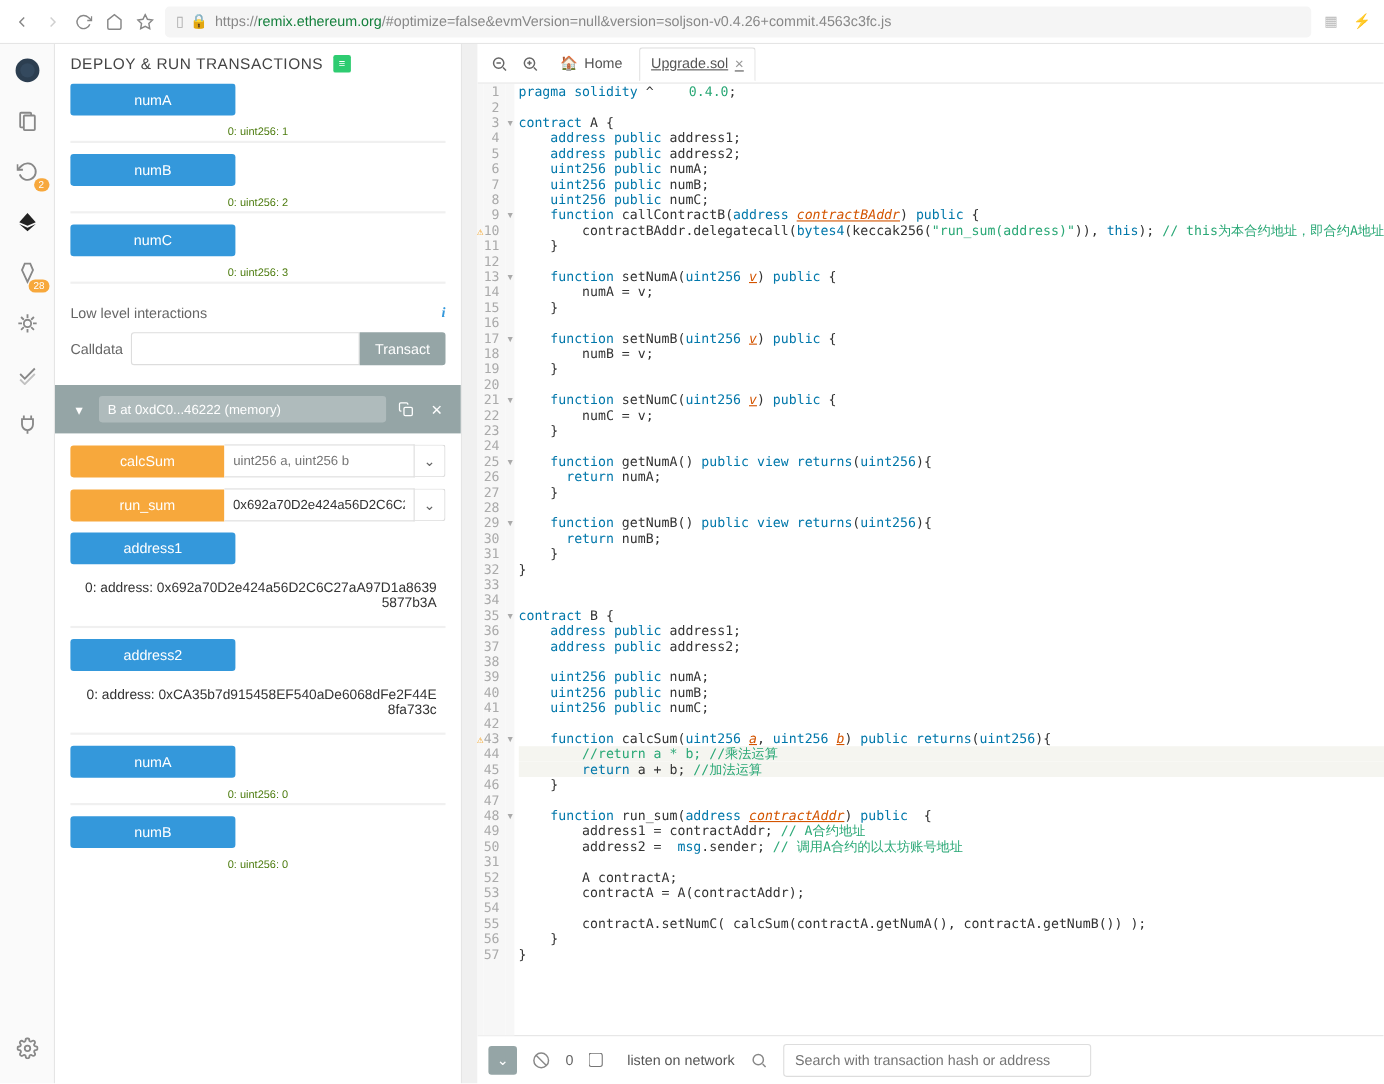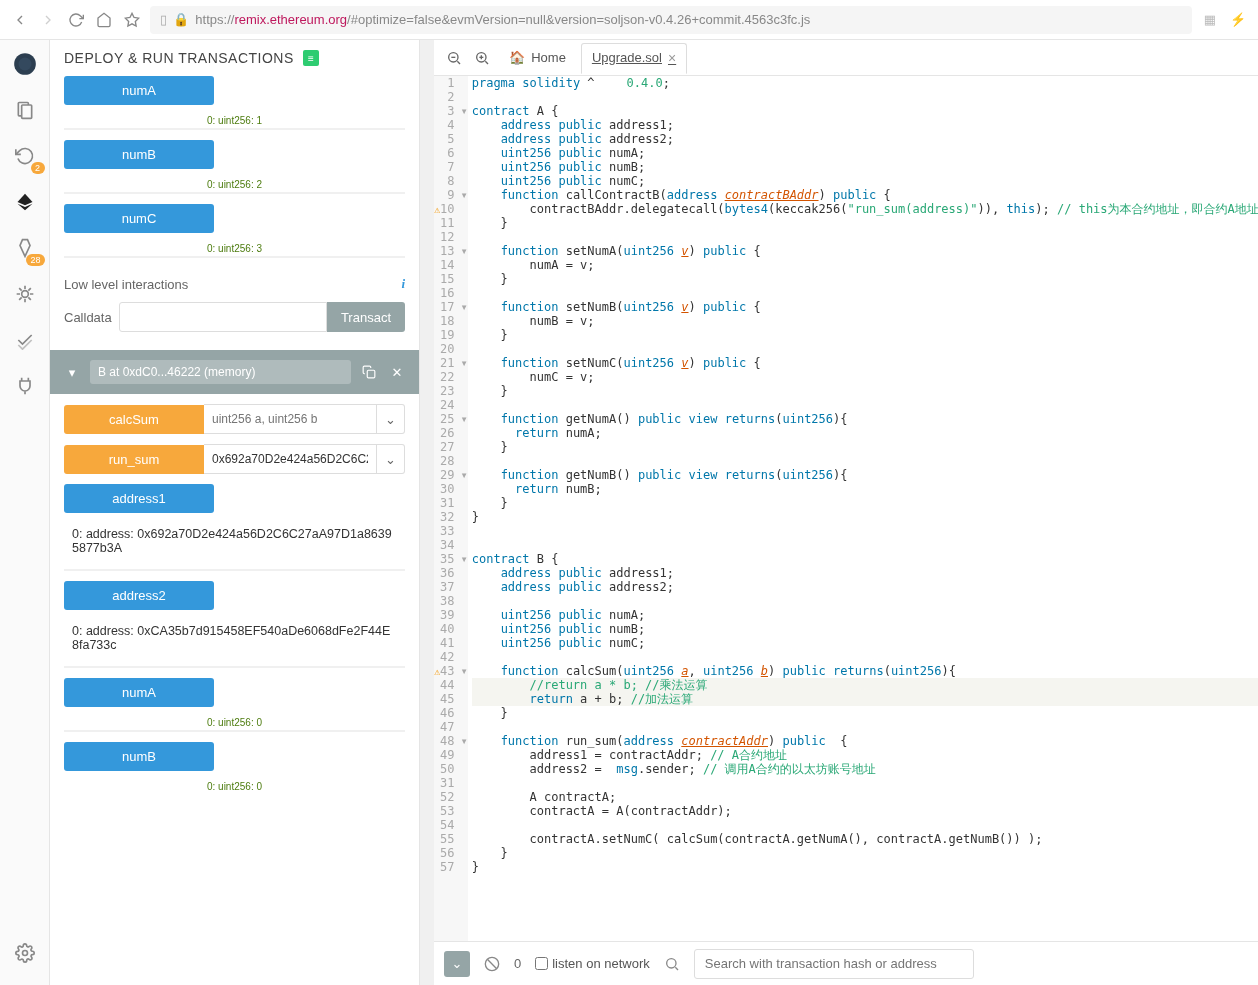--- a/index.html
+++ b/index.html
@@ -1,21 +1,21 @@
 <!DOCTYPE html>
 <html><head>
 <meta charset="utf-8">
 <style>
 * { box-sizing: border-box; margin: 0; padding: 0; }
 body { font-family: -apple-system, BlinkMacSystemFont, "Segoe UI", Helvetica, Arial, sans-serif; font-size: 13px; color: #333; background: #fff; overflow: hidden; }
 .browser-bar { height: 40px; display: flex; align-items: center; padding: 0 10px; gap: 8px; border-bottom: 1px solid #e5e5e5; }
 .nav-icon { color: #888; width: 20px; height: 20px; display: flex; align-items: center; justify-content: center; cursor: pointer; }
 .url-bar { flex: 1; display: flex; align-items: center; background: #f5f5f5; border-radius: 4px; padding: 4px 10px; height: 28px; gap: 6px; }
 .url-text { color: #888; font-size: 13px; white-space: nowrap; overflow: hidden; }
-.url-text .highlight { color: #be185d; }
+.url-text .highlight { color: #15803d; }
 .main { display: flex; height: calc(100vh - 40px); }
 .icon-sidebar { width: 50px; background: #fafafa; border-right: 1px solid #e5e5e5; display: flex; flex-direction: column; align-items: center; padding-top: 10px; gap: 18px; }
 .icon-item { width: 28px; height: 28px; display: flex; align-items: center; justify-content: center; color: #666; cursor: pointer; position: relative; }
 .icon-badge { position: absolute; bottom: -4px; right: -6px; background: #F7A83C; color: #fff; font-size: 9px; border-radius: 8px; padding: 1px 4px; min-width: 14px; text-align: center; }
 .icon-settings { margin-top: auto; margin-bottom: 18px; }
 .side-panel { width: 370px; border-right: 1px solid #e5e5e5; display: flex; flex-direction: column; overflow: hidden; }
 .panel-header { display: flex; align-items: center; padding: 10px 14px; gap: 9px; }
 .panel-title { font-size: 14px; font-weight: 500; color: #444; letter-spacing: 0.5px; }
 .book-icon { width: 16px; height: 16px; background: #2ECC71; border-radius: 2px; display: flex; align-items: center; justify-content: center; color: #fff; font-size: 10px; }
 .panel-body { flex: 1; overflow-y: auto; padding: 0 14px 14px; }
@@ -30,21 +30,21 @@
 .input-label { color: #666; font-size: 13px; width: 55px; }
 .input-box { flex: 1; border: 1px solid #ddd; border-radius: 3px 0 0 3px; height: 30px; padding: 0 6px; }
 .btn-transact { background: #95a5a6; color: #fff; border: none; height: 30px; padding: 0 14px; border-radius: 0 3px 3px 0; cursor: pointer; font-size: 13px; }
 .instance-hdr { background: #95a5a6; margin: 18px -14px 0; padding: 10px 12px; display: flex; align-items: center; gap: 8px; color: #fff; }
 .chev-btn { width: 20px; height: 20px; display: flex; align-items: center; justify-content: center; cursor: pointer; }
 .instance-name { flex: 1; background: rgba(255,255,255,0.25); border-radius: 3px; padding: 5px 8px; font-size: 12px; }
 .func-row { display: flex; align-items: center; margin-top: 10px; }
 .func-btn { width: 140px; border: none; border-radius: 3px 0 0 3px; padding: 7px 0; color: #fff; font-size: 13px; cursor: pointer; }
 .func-input { flex: 1; border: 1px solid #ddd; border-left: none; height: 30px; padding: 0 8px; font-size: 12px; color: #888; border-radius: 0; }
 .func-expand { width: 28px; height: 30px; border: 1px solid #ddd; border-left: none; display: flex; align-items: center; justify-content: center; cursor: pointer; border-radius: 0 3px 3px 0; color: #666; }
-.addr-text { text-align: left; color: #333; font-size: 12.5px; padding: 14px 8px; word-break: break-all; }
+.addr-text { text-align: right; color: #333; font-size: 12.5px; padding: 14px 8px; word-break: break-all; }
 .editor-area { flex: 1; display: flex; flex-direction: column; overflow: hidden; }
 .editor-tabs { display: flex; align-items: center; border-bottom: 1px solid #e5e5e5; height: 36px; padding: 0 8px; gap: 4px; }
 .zoom-btn { color: #666; cursor: pointer; padding: 0 4px; }
 .tab { padding: 6px 10px; display: flex; align-items: center; gap: 6px; border: 1px solid transparent; border-radius: 3px 3px 0 0; cursor: pointer; color: #555; font-size: 13px; }
 .tab.active { border-color: #ddd; border-bottom-color: #fff; background: #fff; margin-bottom: -1px; padding-bottom: 7px; text-decoration: underline; }
 .tab-close { color: #999; font-size: 14px; }
 .code-wrap { flex: 1; display: flex; overflow: auto; font-family: Consolas, Monaco, monospace; font-size: 12px; line-height: 14px; }
 .gutter-ann { width: 16px; background: #f7f7f7; }
 .gutter-ln { width: 36px; background: #f7f7f7; text-align: right; color: #aaa; padding-right: 6px; }
 .gutter-fold { width: 12px; background: #f7f7f7; color: #aaa; }
@@ -56,21 +56,21 @@
 .fn { color: #333; }
 .param { font-style: italic; color: #d35400; text-decoration: underline; }
 .str { color: #2aa876; }
 .cmt { color: #2aa876; }
 .num { color: #2aa876; padding-left: 32px; }
 .hl-line { background: #f5f5f0; }
 .terminal { height: 44px; border-top: 1px solid #e5e5e5; display: flex; align-items: center; padding: 0 10px; gap: 14px; background: #fff; }
 .term-btn { width: 26px; height: 26px; background: #95a5a6; border-radius: 3px; display: flex; align-items: center; justify-content: center; color: #fff; cursor: pointer; }
 .term-icon { color: #888; cursor: pointer; }
 .term-count { color: #666; }
-.term-check { display: flex; align-items: center; gap: 4px; color: #555; font-size: 13px; }
+.term-check { display: flex; align-items: center; gap: 22px; color: #555; font-size: 13px; }
 .term-search { flex: 1; max-width: 280px; border: 1px solid #ddd; border-radius: 3px; height: 30px; padding: 0 10px; font-size: 13px; }
 .scrollbar-stub { width: 14px; background: #f0f0f0; }
 svg { display: block; }
 </style>
 </head>
 <body>
 
 <div class="browser-bar">
   <div class="nav-icon">
       <svg width="16" height="16" viewBox="0 0 24 24" fill="none" stroke="currentColor" stroke-width="2">

